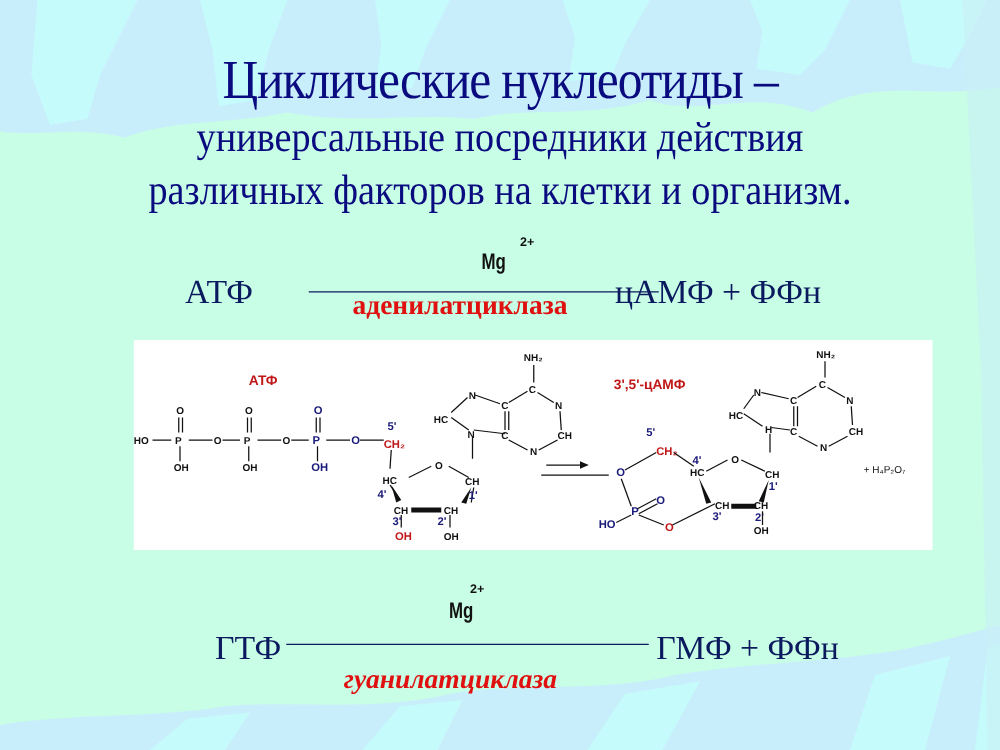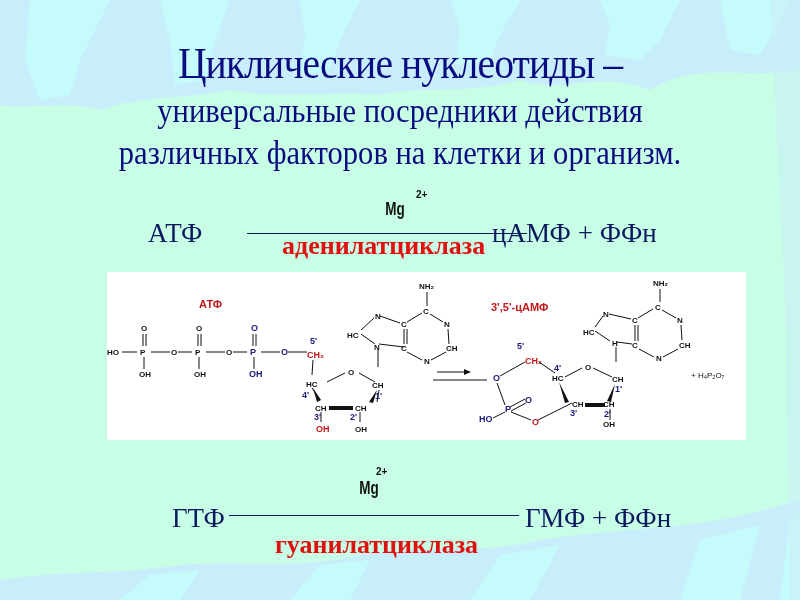--- a/index.html
+++ b/index.html
@@ -7,21 +7,21 @@
          background: #c8fde6; font-family: "Liberation Serif", serif; }
   .bg { position: absolute; inset: 0; }
   .title { position: absolute; left: 0; width: 800px; text-align: center; color: #0b0b80;
            font-family: "Liberation Serif", serif; white-space: nowrap; }
   .t1 { top: 38px; font-size: 44px; letter-spacing: -1px; transform: scaleX(0.9); }
   .t2 { top: 92px; font-size: 34px; transform: scaleX(0.9); }
   .t3 { top: 134px; font-size: 34px; transform: scaleX(0.9); }
   .eq { position: absolute; color: #0b1a5e; font-family: "Liberation Serif", serif; font-size: 27px; white-space: nowrap; }
   .mg { position: absolute; font-family: "Liberation Sans", sans-serif; font-weight: bold; font-size: 18px; color: #111; transform: scaleX(0.75); }
   .sup { position: absolute; font-family: "Liberation Sans", sans-serif; font-weight: bold; font-size: 10px; color: #111; }
-  .enz { position: absolute; color: #e01010; font-family: "Liberation Serif", serif; font-weight: bold; font-size: 26px; white-space: nowrap; }
+  .enz { position: absolute; color: #e01010; font-family: "Liberation Serif", serif; font-weight: bold; font-size: 22px; white-space: nowrap; }
   .arrowline { position: absolute; height: 1px; background: #0b1a5e; }
   .scheme { position: absolute; left: 107px; top: 272px; width: 639px; height: 168px; background: #ffffff; }
   .scheme svg { position: absolute; left: 0; top: 0; }
   .chem { font-family: "Liberation Sans", sans-serif; font-weight: bold; font-size: 8px; fill: #111; }
   .chemb { font-family: "Liberation Sans", sans-serif; font-weight: bold; font-size: 9px; fill: #1a1a7a; }
   .chemr { font-family: "Liberation Sans", sans-serif; font-weight: bold; font-size: 9px; fill: #c01818; }
   .lbl { font-family: "Liberation Sans", sans-serif; font-weight: bold; font-size: 11px; fill: #c01818; }
 </style>
 </head>
 <body>
@@ -213,14 +213,14 @@
       <line x1="532" y1="77" x2="547" y2="85"></line>
     </g>
     <text class="chem" x="584" y="106" style="font-weight:normal;font-size:8px;">+ H₄P₂O₇</text>
   </svg>
 </div>
 
 <div class="eq" style="left:148px; top:503px;margin-left:24px;">ГТФ</div>
 <div class="mg" style="left:356px; top:478px;">Mg</div>
 <div class="sup" style="left:376px; top:466px;">2+</div>
 <div class="arrowline" style="left:229px; top:515px; width:290px;"></div>
-<div class="enz" style="left:275px; top:530px;">гуанилатциклаза</div>
+<div class="enz" style="left:275px; top:530px;font-style:italic;">гуанилатциклаза</div>
 <div class="eq" style="left:497px; top:503px;margin-left:28px;">ГМФ + ФФн</div>
 
 </body></html>

